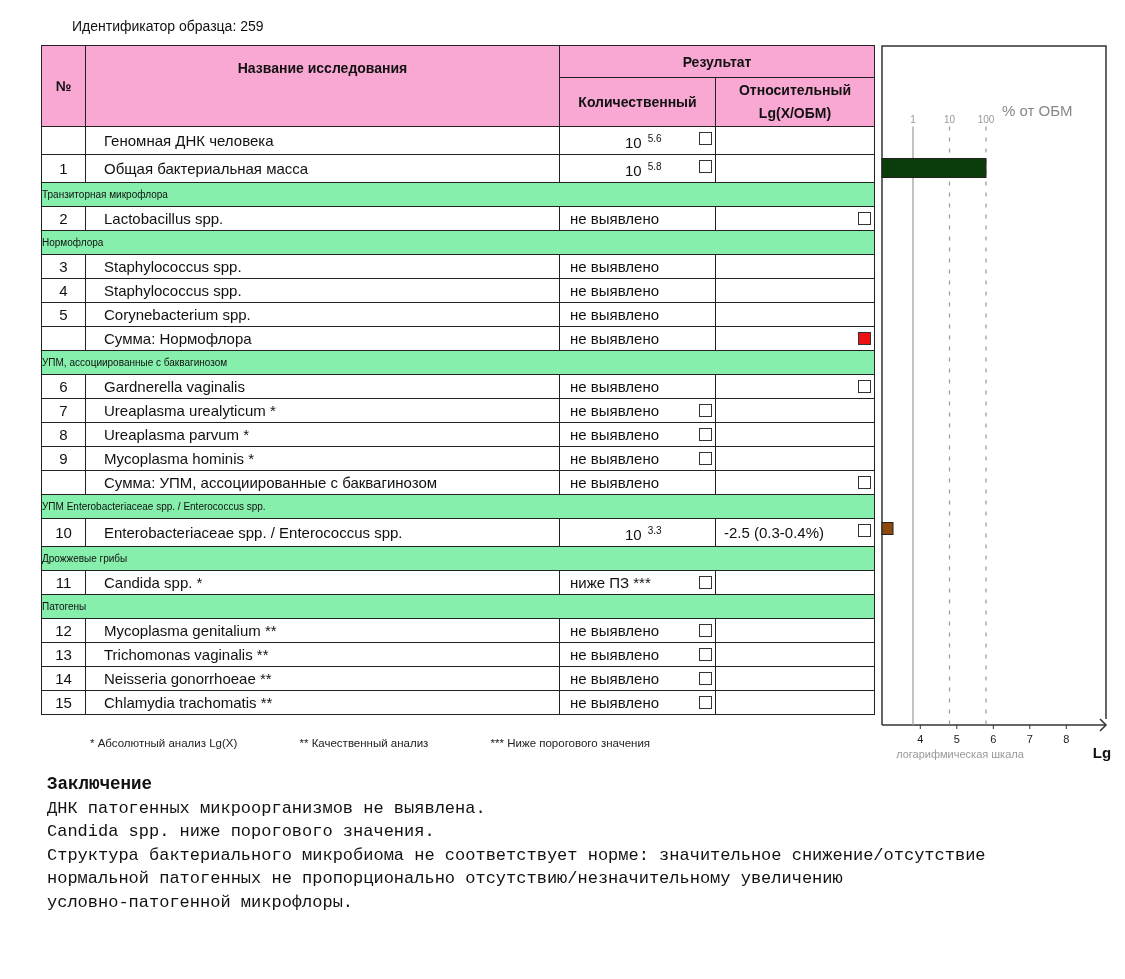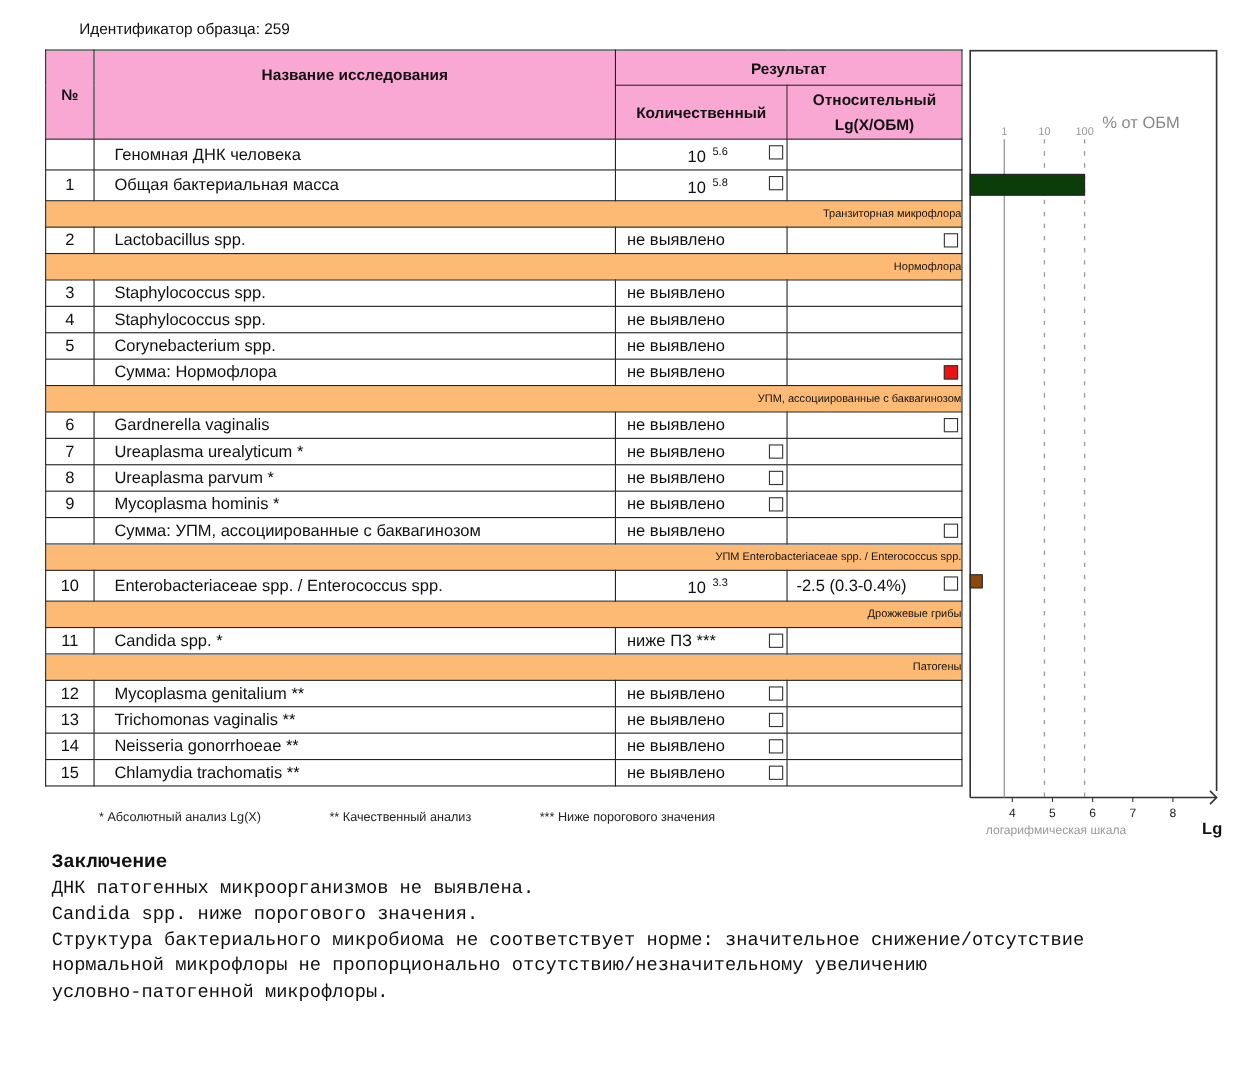--- a/index.html
+++ b/index.html
@@ -12,21 +12,21 @@
   th.h-sub { font-weight: normal; font-size: 14px; line-height: 18px; }
   col.c-num { width: 44px; }
   col.c-name { width: 474px; }
   col.c-qty { width: 156px; }
   col.c-rel { width: 159px; }
   td.num { text-align: center; }
   td.name { padding-left: 18px !important; }
   td.qty { position: relative; padding-left: 10px !important; }
   td.qty.exp { text-align: left; }
   td.rel { position: relative; padding-left: 8px !important; }
-  td.group { background: #fdba74; text-align: right; font-size: 10px !important; height: 22px; line-height: 22px; }
+  td.group { background: #86efac; text-align: left; font-size: 10px !important; height: 22px; line-height: 22px; }
   .exp-base { display: inline-block; margin-left: 55px; }
   .exp-sup { font-size: 10px; vertical-align: 6px; margin-left: 6px; }
   .box { position: absolute; top: 5px; width: 11px; height: 11px; border: 1.5px solid #333; background: #fff; box-sizing: content-box; }
   td.qty .box { right: 3px; }
   td.rel .box { right: 3px; }
   .box.red { background: #ee1111; }
 
   .footnotes { position: absolute; left: 45px; top: 737px; font-size: 11.5px; color: #222; }
   .footnotes span { margin-right: 14px; margin-left: 45px; }
 
@@ -195,21 +195,21 @@
   <span>* Абсолютный анализ Lg(X)</span>
   <span>** Качественный анализ</span>
   <span>*** Ниже порогового значения</span>
 </div>
 
 <div class="conclusion">
   <div class="title">Заключение</div>
   <div>ДНК патогенных микроорганизмов не выявлена.</div>
   <div>Candida spp. ниже порогового значения.</div>
   <div>Структура бактериального микробиома не соответствует норме: значительное снижение/отсутствие</div>
-  <div>нормальной микрофлоры не пропорционально отсутствию/незначительному увеличению</div>
+  <div>нормальной патогенных не пропорционально отсутствию/незначительному увеличению</div>
   <div>условно-патогенной микрофлоры.</div>
 </div>
 
 <svg class="chart" id="chart" width="240" height="730" xmlns="http://www.w3.org/2000/svg">
     <path d="M2 680 L2 1 L226 1 L226 674" fill="none" stroke="#333" stroke-width="1.5"></path>
     <line x1="2" y1="680" x2="226" y2="680" stroke="#333" stroke-width="1.5"></line>
     <path d="M220 674 L226 680 L220 686" fill="none" stroke="#333" stroke-width="1.5"></path>
     <text x="122" y="71" font-size="15" fill="#888" font-family="Liberation Sans, sans-serif">% от ОБМ</text>
     <text x="33" y="77.5" font-size="10" fill="#999" text-anchor="middle" font-family="Liberation Sans, sans-serif">1</text>
     <line x1="33" y1="81.5" x2="33" y2="680" stroke="#999" stroke-width="1.2"></line>

